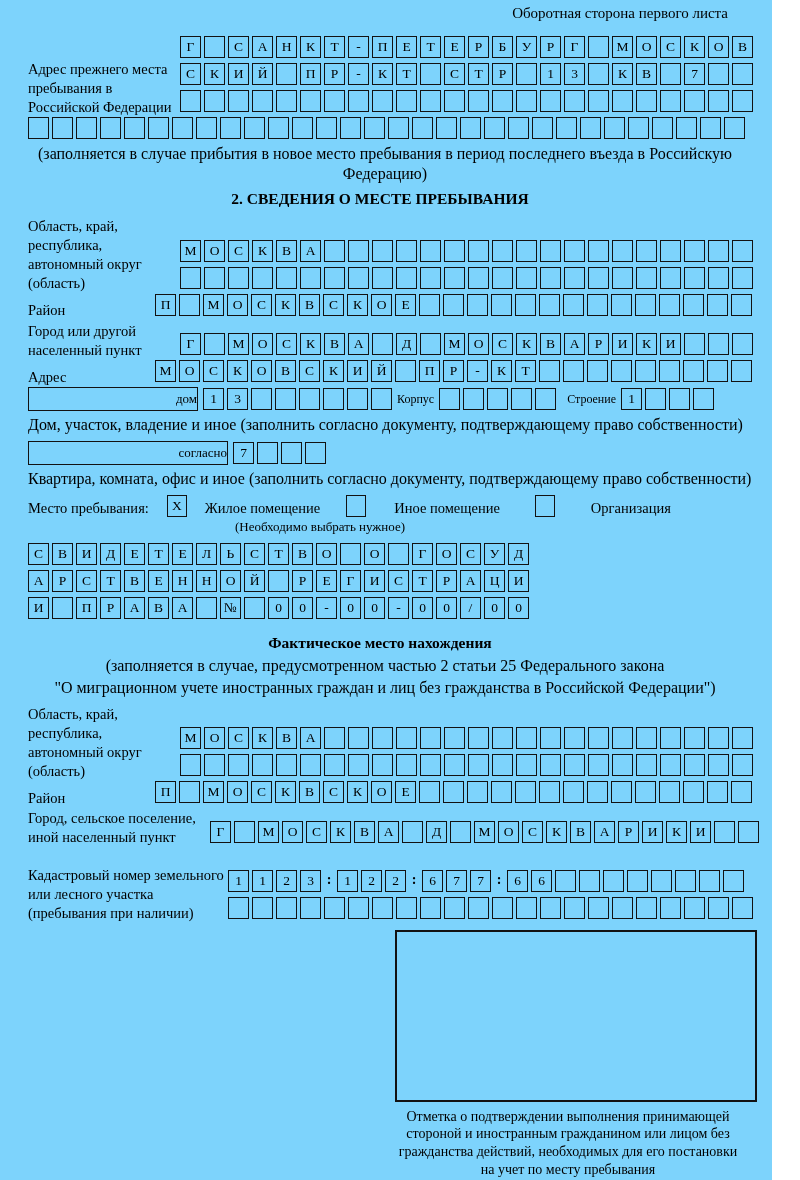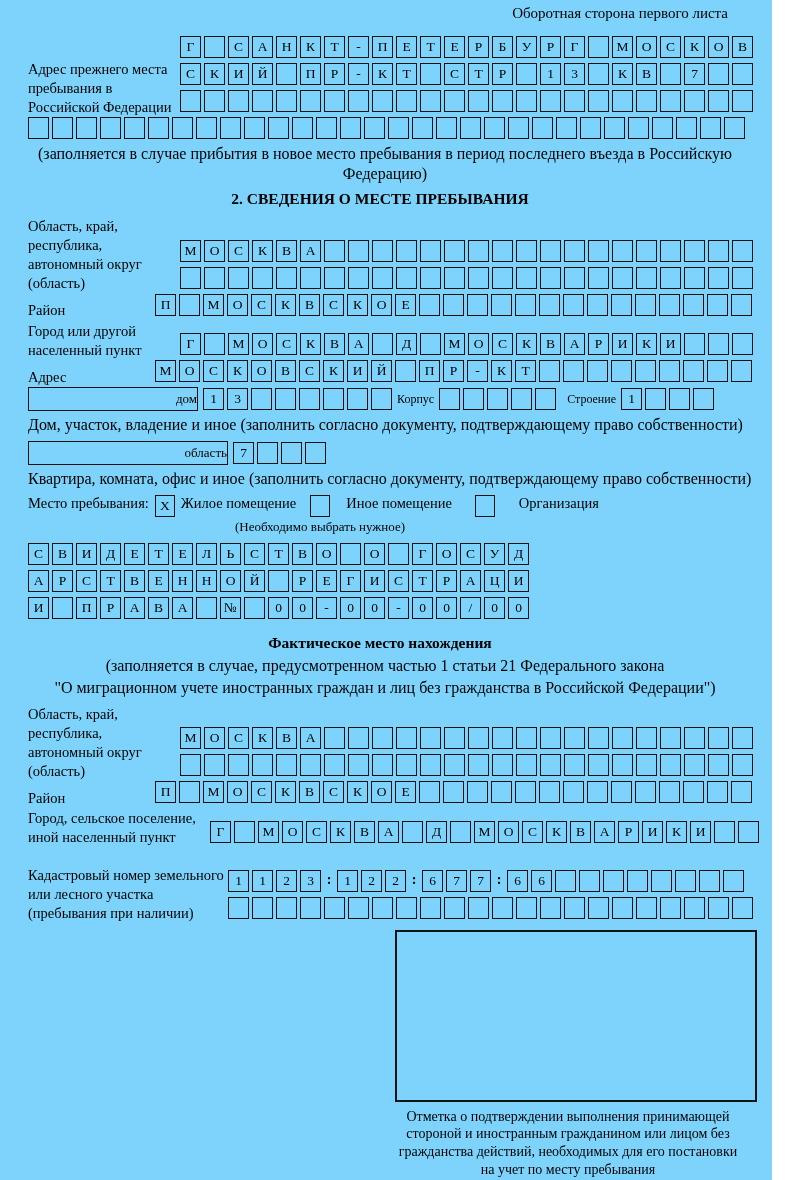--- a/index.html
+++ b/index.html
@@ -25,21 +25,21 @@
   .caption { font-size: 16px; line-height: 1.25; }
   .caption-center { text-align: center; padding-right: 30px; margin: 2px 0 6px 0; }
   .sec-title { text-align: center; padding-right: 40px; font-size: 15.5px; font-weight: bold; margin: 4px 0 8px 0; }
 
   .widebox { border: 1.5px solid #121212; height: 24px; text-align: right; font-size: 13px; line-height: 21px; flex-shrink: 0; }
   .inline-lbl { font-size: 12px; line-height: 24px; flex-shrink: 0; }
   .cbx {
     width: 20px; height: 22px; border: 1.5px solid #121212; flex-shrink: 0;
     text-align: center; font-size: 13.5px; line-height: 19px;
   }
-  .stay-row { display: flex; align-items: flex-start; margin-top: 6px; }
+  .stay-row { display: flex; align-items: flex-end; margin-top: 6px; gap: 12px; }
   .stay-row .t { font-size: 14.5px; }
   .hint { font-size: 13px; margin: 2px 0 8px 207px; }
 
   .stamp-box { width: 362px; height: 172px; border: 2px solid #121212; margin: 6px 0 6px 367px; }
   .stamp-note { width: 480px; margin-left: 300px; text-align: center; font-size: 14px; line-height: 1.27; }
   .mb4 { margin-bottom: 4px; } .mb6 { margin-bottom: 6px; }
 </style>
 </head>
 <body>
 
@@ -340,21 +340,21 @@
     <div class="boxrow" style="margin-bottom:0">
         <span class="cell">1</span>
         <span class="cell"></span>
         <span class="cell"></span>
         <span class="cell"></span>
       </div>
   </div>
   <div class="caption mb6">Дом, участок, владение и иное (заполнить согласно документу, подтверждающему право собственности)</div>
 
   <div class="field mb4" style="align-items:center">
-    <div class="widebox" style="width:200px; margin-right:5px">область</div>
+    <div class="widebox" style="width:200px; margin-right:5px">согласно</div>
     <div class="boxrow" style="margin-bottom:0">
         <span class="cell">7</span>
         <span class="cell"></span>
         <span class="cell"></span>
         <span class="cell"></span>
       </div>
   </div>
   <div class="caption mb6">Квартира, комната, офис и иное (заполнить согласно документу, подтверждающему право собственности)</div>
 
   <div class="stay-row">
@@ -436,21 +436,21 @@
           <span class="cell">0</span>
           <span class="cell">0</span>
           <span class="cell">/</span>
           <span class="cell">0</span>
           <span class="cell">0</span>
         </div>
     </div>
   </div>
 
   <div class="sec-title" style="margin-top:10px; margin-bottom:4px">Фактическое место нахождения</div>
-  <div class="caption caption-center" style="margin-bottom:0">(заполняется в случае, предусмотренном частью 1 статьи 21 Федерального закона</div>
+  <div class="caption caption-center" style="margin-bottom:0">(заполняется в случае, предусмотренном частью 2 статьи 25 Федерального закона</div>
   <div class="caption caption-center">"О миграционном учете иностранных граждан и лиц без гражданства в Российской Федерации")</div>
 
   <div class="field">
     <div class="flabel" style="width:152px">Область, край, республика, автономный округ (область)</div>
     <div class="rows">
       <div class="boxrow">
           <span class="cell">М</span>
           <span class="cell">О</span>
           <span class="cell">С</span>
           <span class="cell">К</span>

